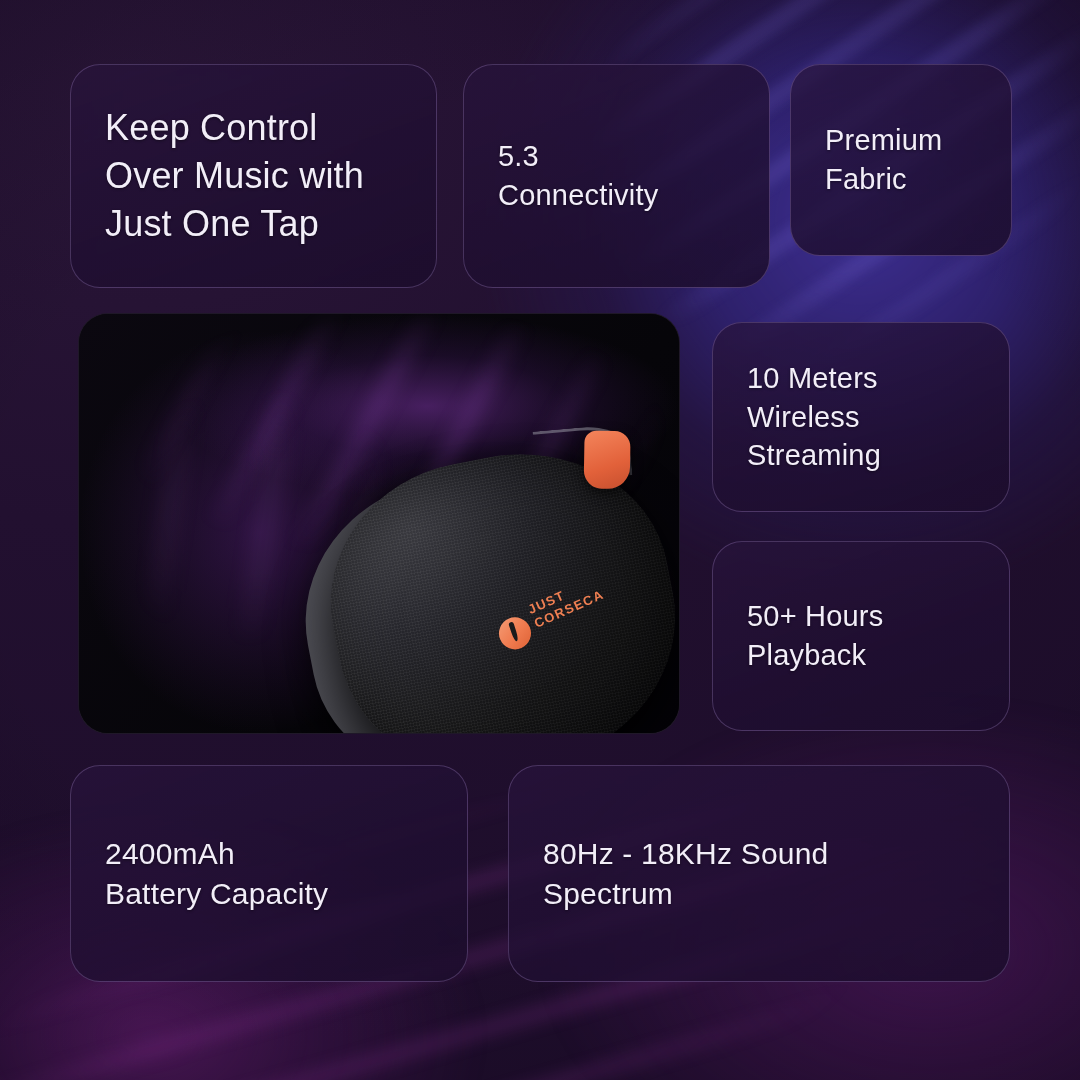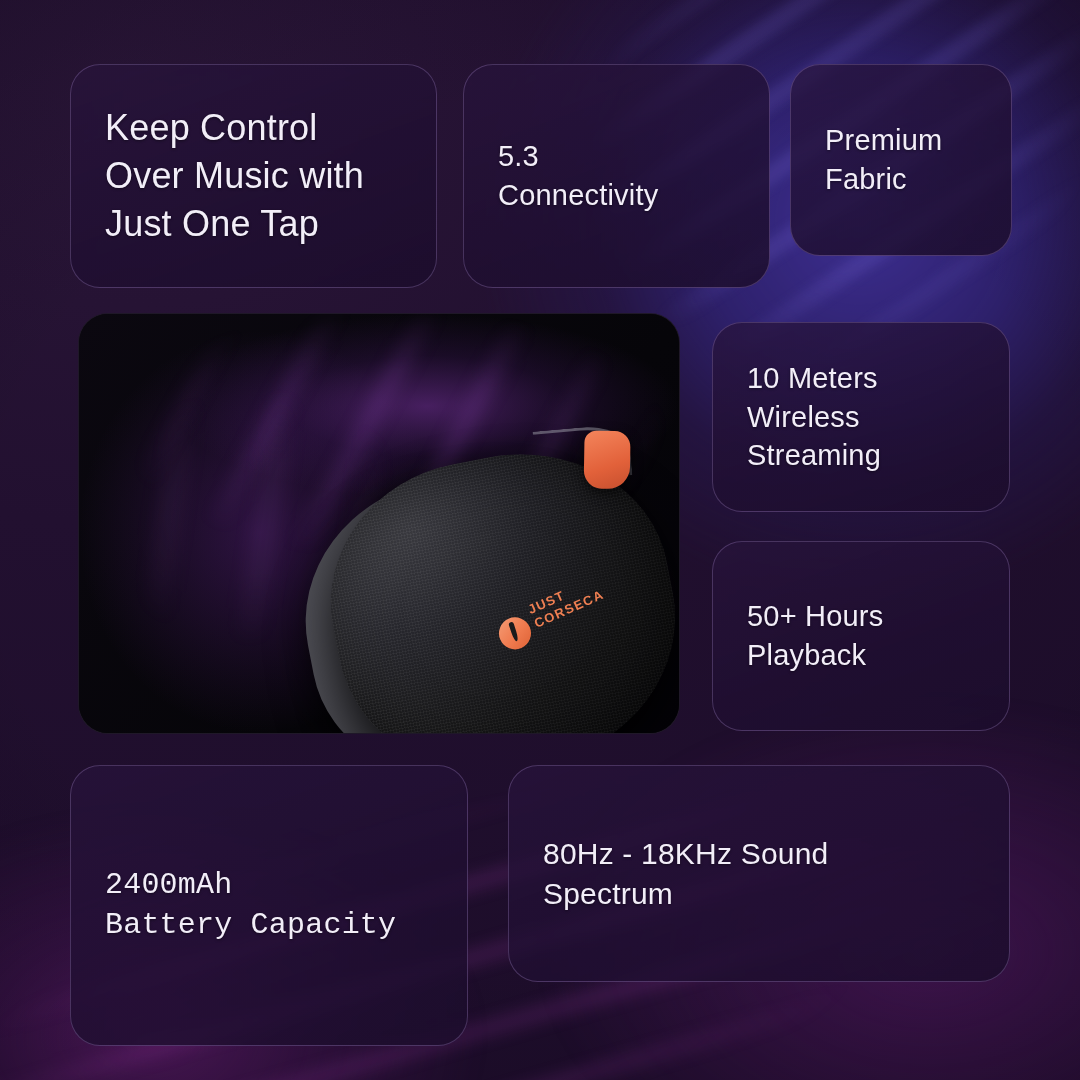--- a/index.html
+++ b/index.html
@@ -89,21 +89,21 @@
     white-space:pre-line;
     text-shadow:0 1px 3px rgba(0,0,0,.45);
   }
 
   
   #card-tap      { left:70px;  top:64px;  width:367px; height:224px; }
   #card-bt       { left:463px; top:64px;  width:307px; height:224px; }
   #card-fabric   { left:790px; top:64px;  width:222px; height:192px; }
   #card-range    { left:712px; top:322px; width:298px; height:190px; }
   #card-playback { left:712px; top:541px; width:298px; height:190px; }
-  #card-battery  { left:70px;  top:765px; width:398px; height:281px;font-family:Liberation Mono, monospace; }
+  #card-battery  { left:70px;  top:765px; width:398px; height:217px; }
   #card-spectrum { left:508px; top:765px; width:502px; height:217px; }
 
   #card-tap .card-text      { font-size:36px; }
   #card-bt .card-text       { font-size:29px; }
   #card-fabric .card-text   { font-size:29px; }
   #card-range .card-text    { font-size:29px; }
   #card-playback .card-text { font-size:29px; }
   #card-battery .card-text  { font-size:30px; }
   #card-spectrum .card-text { font-size:30px; }
 

